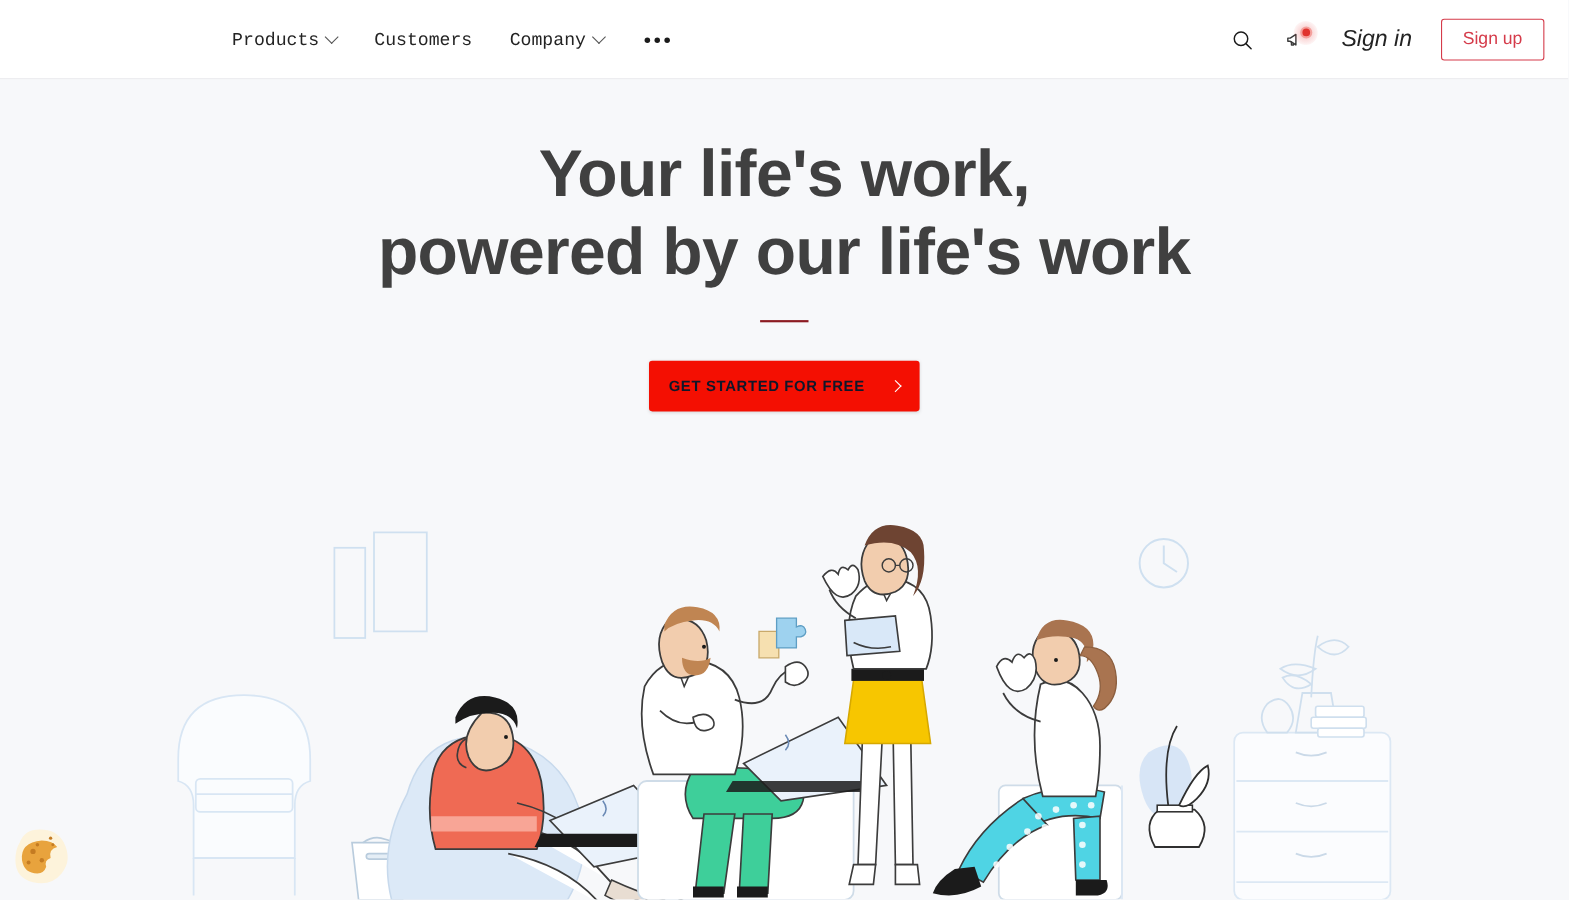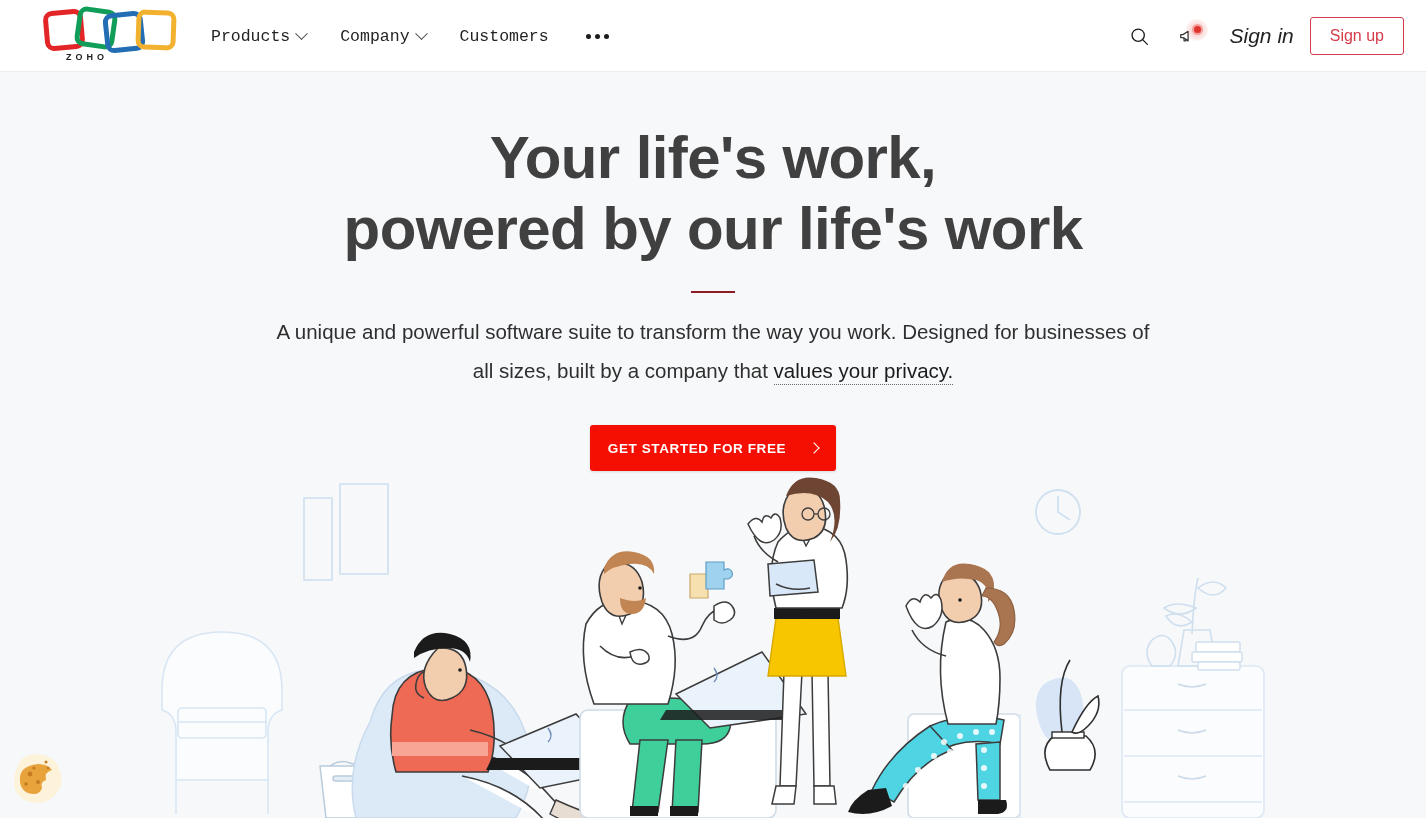--- a/index.html
+++ b/index.html
@@ -135,20 +135,21 @@
     font-size: 21px;
     color: #232323;
     padding: 0 16px;
     height: 72px;
     display: flex; align-items: center;
     cursor: pointer;
     white-space: nowrap;
     font-style: italic;
   }
   .signup {
+    margin-left: 10px;
     border: 1.5px solid #d53b4a;
     color: #d53b4a;
     background: #fff;
     font-size: 16px;
     padding: 9px 19px;
     border-radius: 3px;
     cursor: pointer;
     font-family: "Liberation Sans", sans-serif;
     white-space: nowrap;
   }
@@ -206,21 +207,21 @@
     border-bottom: 1.5px dotted #6b6b6b;
     padding-bottom: 2px;
     cursor: pointer;
   }
   .cta {
     margin-top: 35px;
     display: inline-flex;
     align-items: center;
     gap: 24px;
     background: #f40f02;
-    color: #ffffff;
+    color: #0f172a;
     border: none;
     border-radius: 3px;
     padding: 0 18px;
     height: 46px;
     font-size: 13.5px;
     font-weight: 700;
     letter-spacing: 0.6px;
     cursor: pointer;
     font-family: "Liberation Sans", sans-serif;
     box-shadow: 0 1px 3px rgba(0,0,0,0.12);
@@ -254,41 +255,32 @@
     z-index: 60;
   }
 </style>
 </head>
 <body>
 
 <div class="page">
 
   <header class="header">
 
-    <div class="logo-wrap">
-      <div class="logo-squares">
-        <div class="sq sq-red"></div>
-        <div class="sq sq-green"></div>
-        <div class="sq sq-blue"></div>
-        <div class="sq sq-yellow"></div>
-      </div>
-      <div class="logo-text">ZOHO</div>
-    </div>
 
     <nav class="nav">
       <div class="nav-item">
         <span>Products</span>
         <span class="chev"></span>
       </div>
       <div class="nav-item">
+        <span>Customers</span>
+      </div>
+      <div class="nav-item">
         <span>Company</span>
         <span class="chev"></span>
-      </div>
-      <div class="nav-item">
-        <span>Customers</span>
       </div>
       <div class="nav-more">
         <span class="dot"></span>
         <span class="dot"></span>
         <span class="dot"></span>
       </div>
     </nav>
 
     <div class="header-right">
 
@@ -316,23 +308,20 @@
   </header>
 
   <section class="hero">
     <h1 class="headline">
       <span>Your life's work,</span><br>
       <span>powered by our life's work</span>
     </h1>
 
     <div class="hr-red"></div>
 
-    <p class="subtitle">
-      <span>A unique and powerful software suite to transform the way you work. Designed for businesses of all sizes, built by a company that </span><a class="privacy-link">values your privacy.</a>
-    </p>
 
     <button class="cta">
       <span>GET STARTED FOR FREE</span>
       <span class="cta-arrow"></span>
     </button>
   </section>
 
   <div class="illus">
     <svg width="1426" height="348" viewBox="0 0 1426 348">
 

